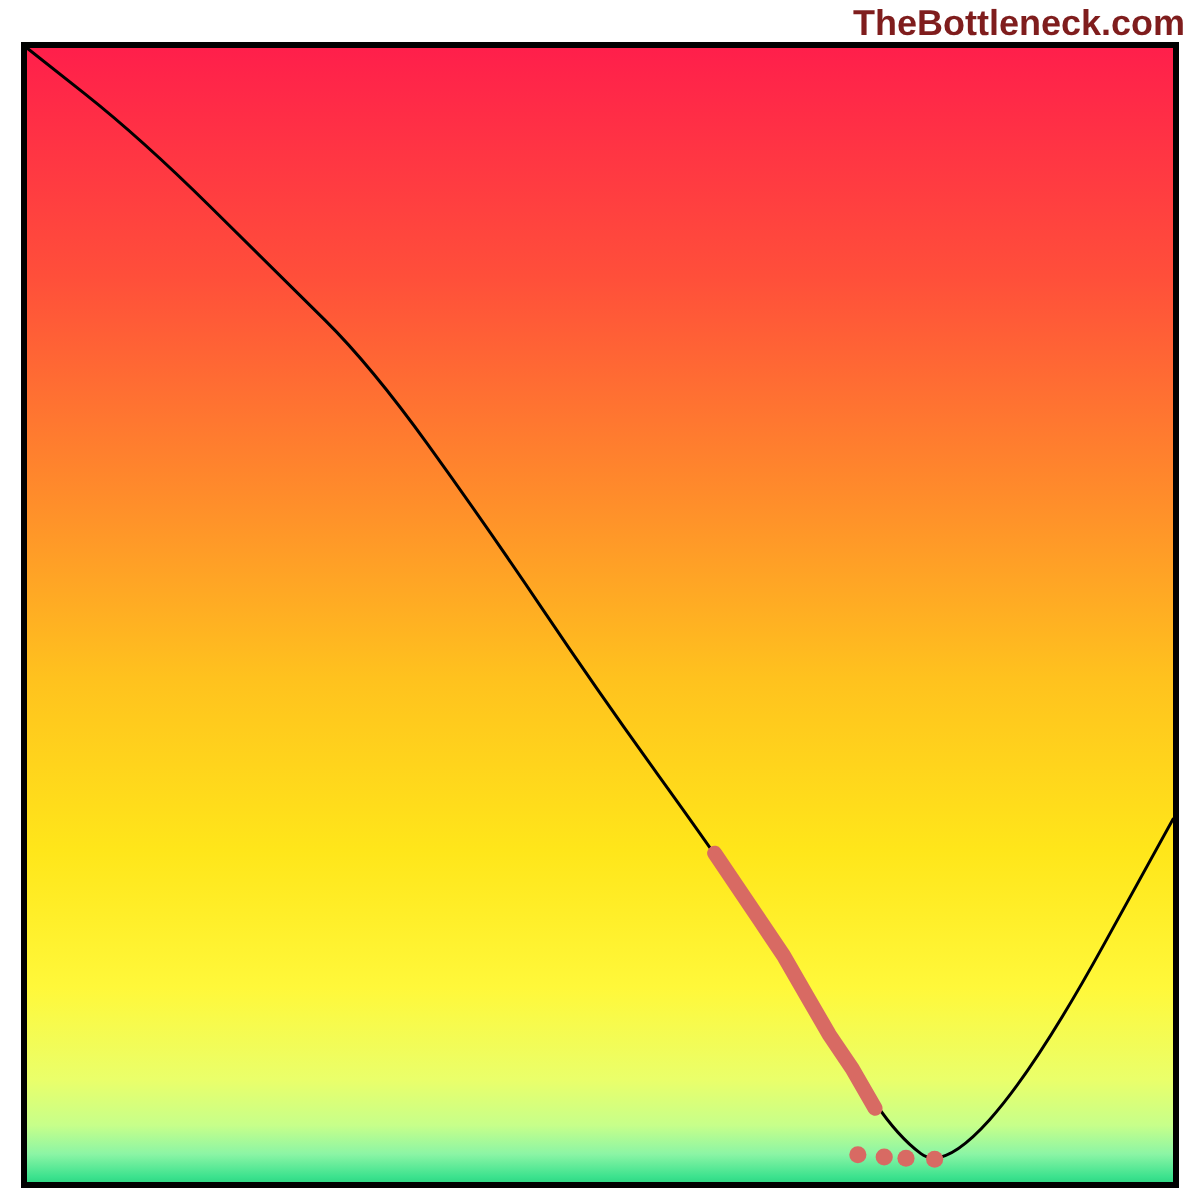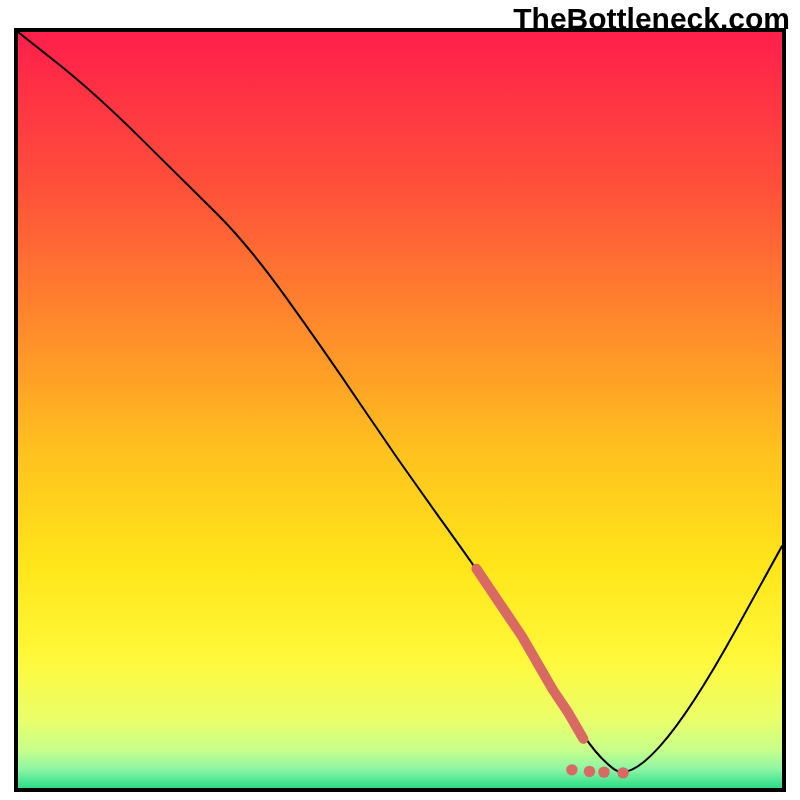--- a/index.html
+++ b/index.html
@@ -13,23 +13,23 @@
   }
   .wrap {
     position: relative;
     width: 800px;
     height: 800px;
   }
   .attribution {
     position: absolute;
     top: 2px;
     right: 10px;
-    font-size: 30px;
+    font-size: 24px;
     font-weight: bold;
-    color: #000000;
+    color: #7f1d1d;
     letter-spacing: 0px;
   }
   .plot {
     position: absolute;
     left: 14px;
     top: 28px;
     
     width: 772px;
     
     height: 764px;

